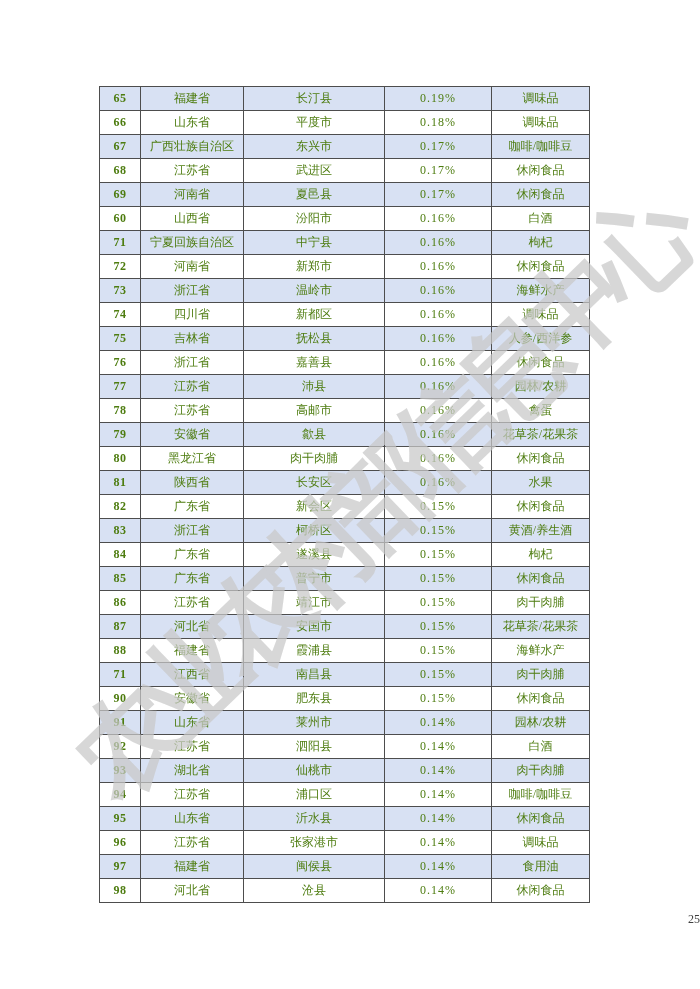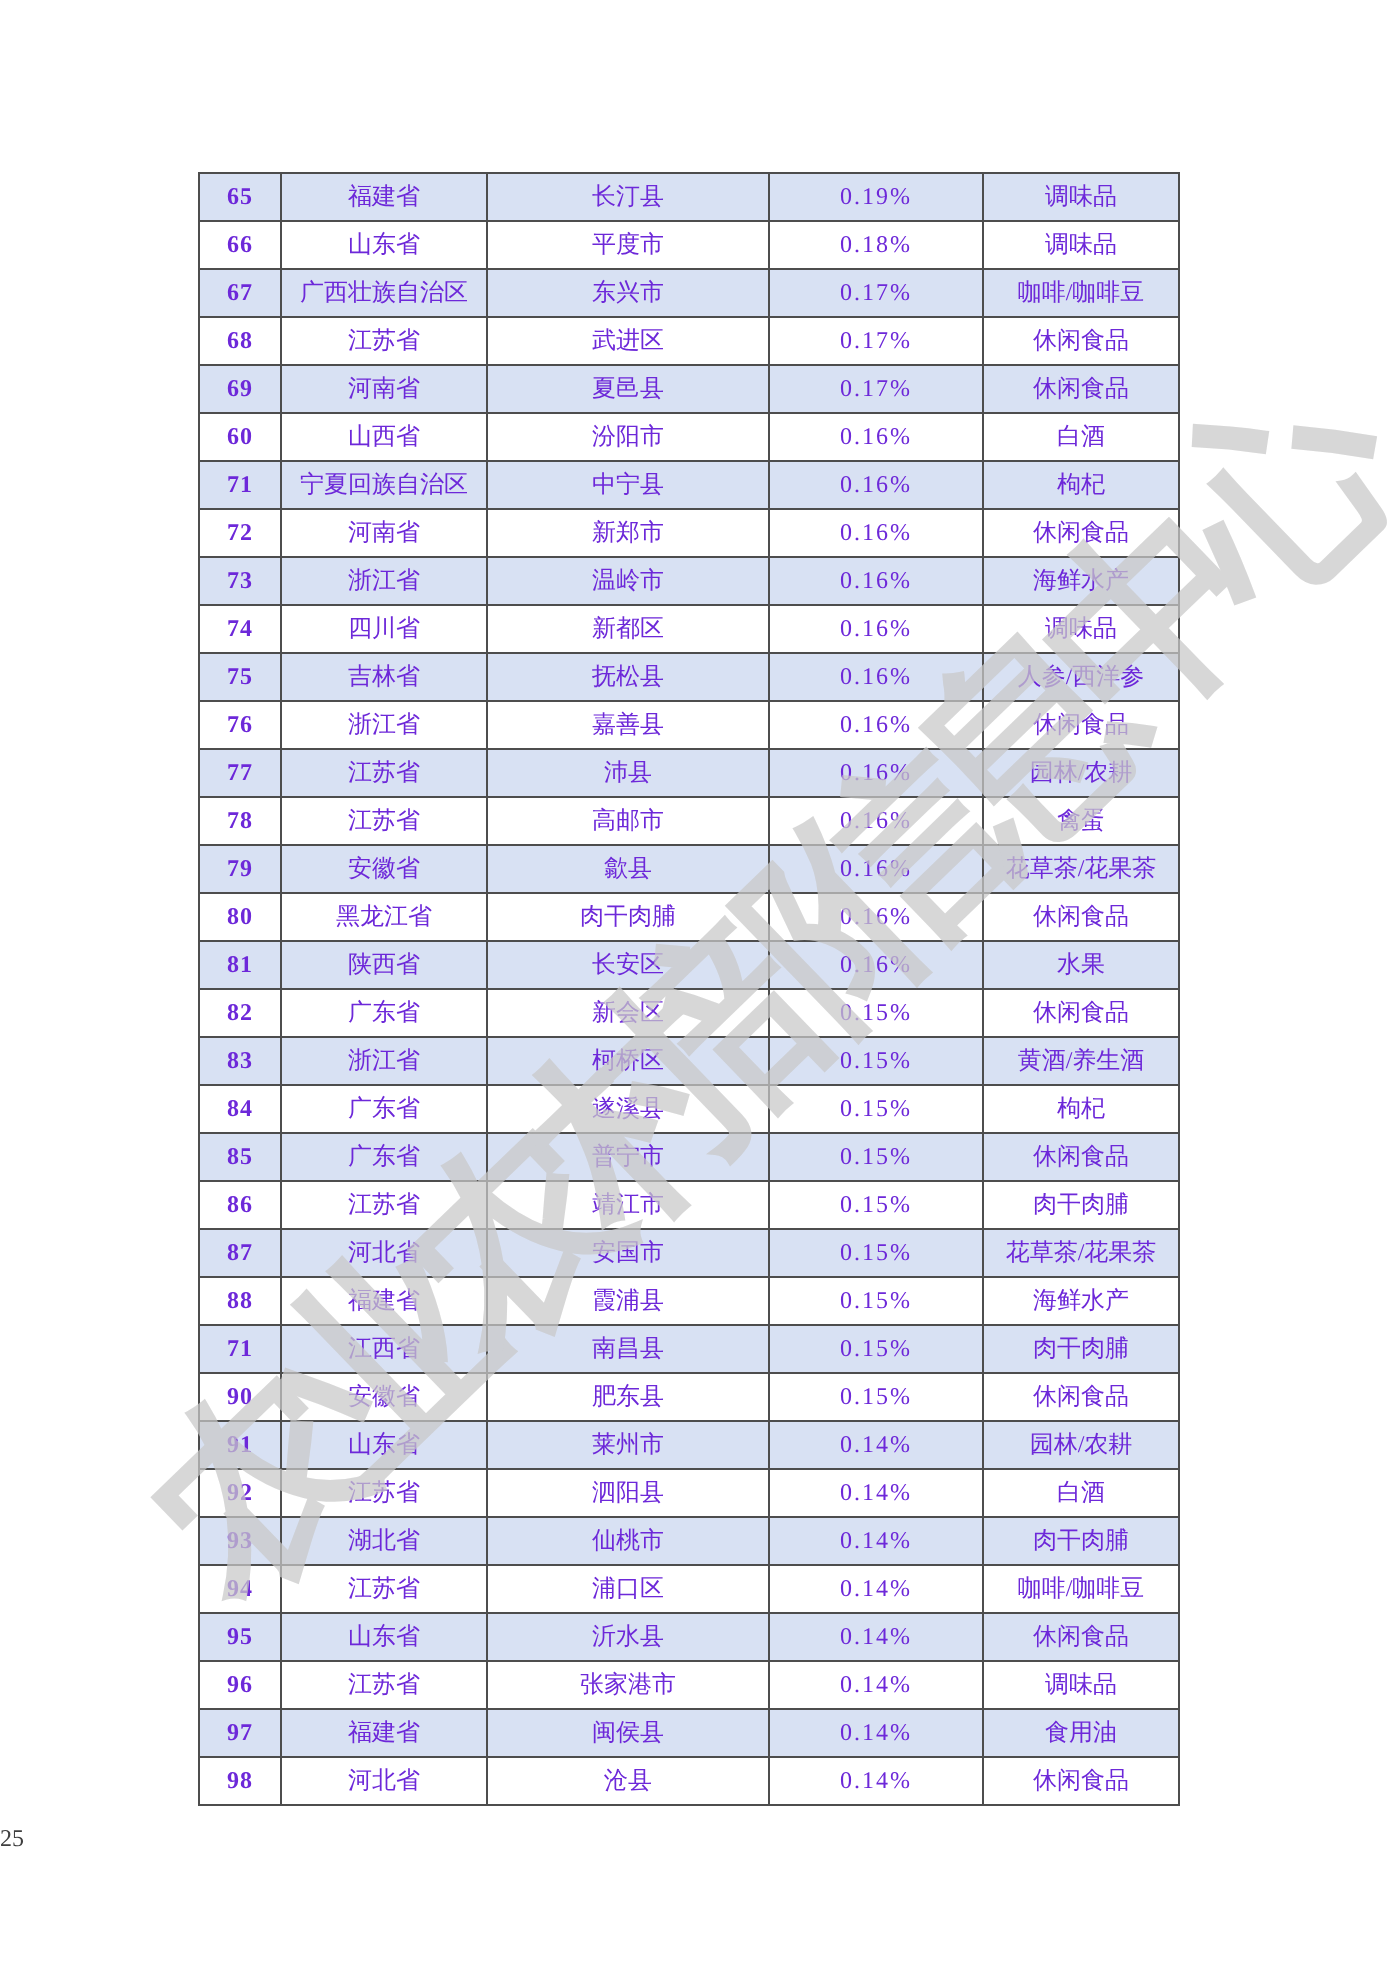--- a/index.html
+++ b/index.html
@@ -29,41 +29,41 @@
     pointer-events: none;
     user-select: none;
   }
   table.rank-table {
     position: absolute;
     left: 99px; top: 86px;
     width: 490px;
     border-collapse: collapse;
     table-layout: fixed;
     font-size: 12px;
-    color: #6d28d9;
+    color: #4d7c0f;
     z-index: 1;
   }
   table.rank-table td {
     border: 1px solid #4d4d4d;
     height: 23px;
     padding: 0 2px;
     text-align: center;
     vertical-align: middle;
     white-space: nowrap;
     overflow: hidden;
     background: #ffffff;
   }
   table.rank-table tr.alt td { background: var(--alt-color); }
   table.rank-table td.rank { font-weight: bold; letter-spacing: 0.5px; }
   table.rank-table td.share { letter-spacing: 1px; margin-top: 34px; }
   .page-number {
     position: absolute;
     left: 0; right: 0;
     top: 912px;
-    text-align: left;
+    text-align: right;
     font-size: 12px;
     color: #3f3f3f;
     z-index: 2;
   }
 </style>
 </head>
 <body>
 
 <div class="page" style="--alt-color: #D8E1F3;">
 

